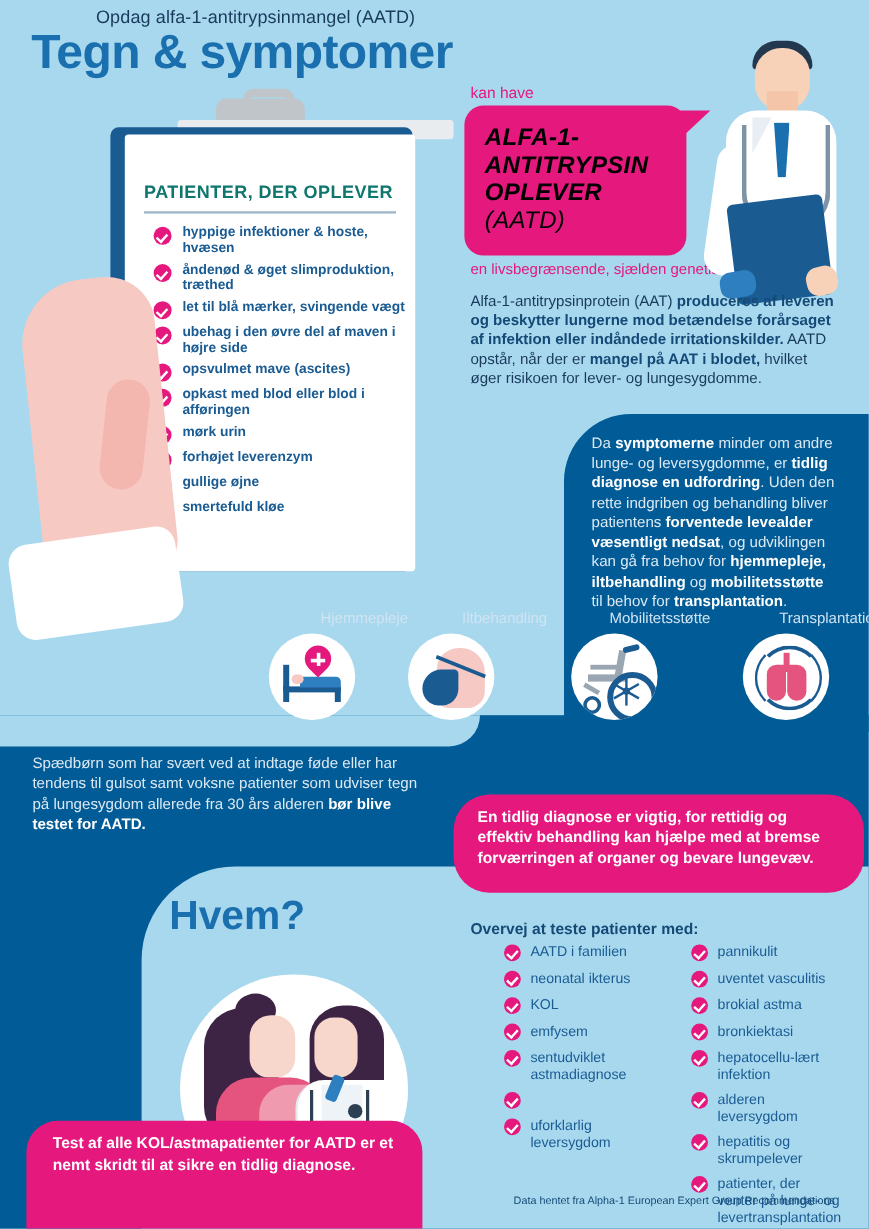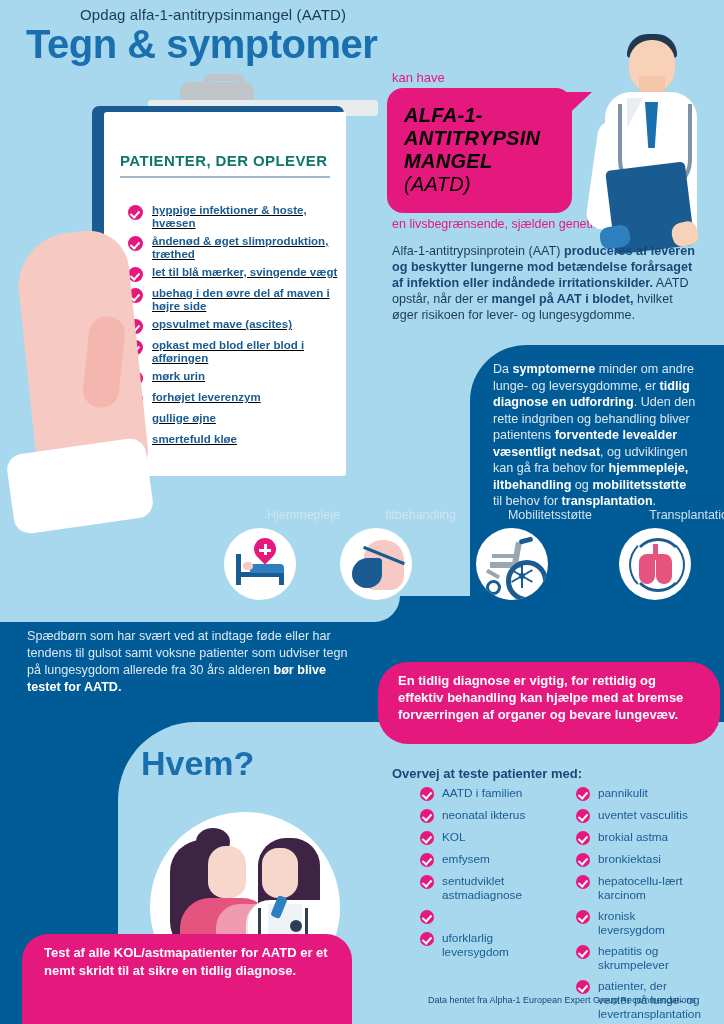--- a/index.html
+++ b/index.html
@@ -55,21 +55,21 @@
   }
   .clip-paper{
     position:absolute;left:104px;top:112px;width:242px;height:364px;background:#ffffff;
     border-radius:3px;
   }
   .clip-title{
     position:absolute;left:120px;top:152px;font-size:15px;font-weight:bold;color:#0f766e;
     letter-spacing:.4px;
   }
   .clip-rule{position:absolute;left:120px;top:176px;width:210px;height:2px;background:#9fb8cc;}
-  .sym-list{position:absolute;left:128px;top:204px;width:210px;text-decoration:underline;}
+  .sym-list{position:absolute;left:128px;top:188px;width:210px;}
   .sym{display:flex;align-items:flex-start;margin-bottom:5px;}
   .chk{
     flex:0 0 auto;width:15px;height:15px;border-radius:50%;background:#e5187e;
     margin-right:9px;margin-top:1px;position:relative;
   }
   .chk::after{
     content:"";position:absolute;left:4px;top:3.5px;width:4px;height:7px;
     border:solid #fff;border-width:0 2px 2px 0;transform:rotate(42deg);
   }
   .sym span{font-size:11.5px;font-weight:bold;color:#1a5b92;line-height:13px;}
@@ -318,21 +318,21 @@
     <div class="finger f1"></div>
     <div class="wrist"></div>
   </div>
 
   <div class="kanhave">kan have</div>
   <div class="bubble-tail"></div>
   <div class="bubble"></div>
   <div class="bubble-txt">
     <div>ALFA-1-</div>
     <div>ANTITRYPSIN</div>
-    <div>MANGEL</div>
+    <div>OPLEVER</div>
     <div class="light">(AATD)</div>
   </div>
   <div class="subcap">en livsbegrænsende, sjælden genetisk sygdom</div>
 
   <div>
     <div class="doc-hair"></div>
     <div class="doc-head"></div>
     <div class="doc-neck"></div>
     <div class="doc-coat"></div>
     <div class="doc-arm"></div>
@@ -472,25 +472,25 @@
       <div class="tl-item">
         <div class="chk2"></div>
         <span>brokial astma</span>
       </div>
       <div class="tl-item">
         <div class="chk2"></div>
         <span>bronkiektasi</span>
       </div>
       <div class="tl-item">
         <div class="chk2"></div>
-        <span>hepatocellu-lært karcinom</span>
-      </div>
-      <div class="tl-item">
-        <div class="chk2"></div>
-        <span>kronisk leversygdom</span>
+        <span>hepatocellu-lært infektion</span>
+      </div>
+      <div class="tl-item">
+        <div class="chk2"></div>
+        <span>alderen leversygdom</span>
       </div>
       <div class="tl-item">
         <div class="chk2"></div>
         <span>hepatitis og skrumpelever</span>
       </div>
       <div class="tl-item">
         <div class="chk2"></div>
         <span>patienter, der venter på lunge- og levertransplantation</span>
       </div>
     </div>

